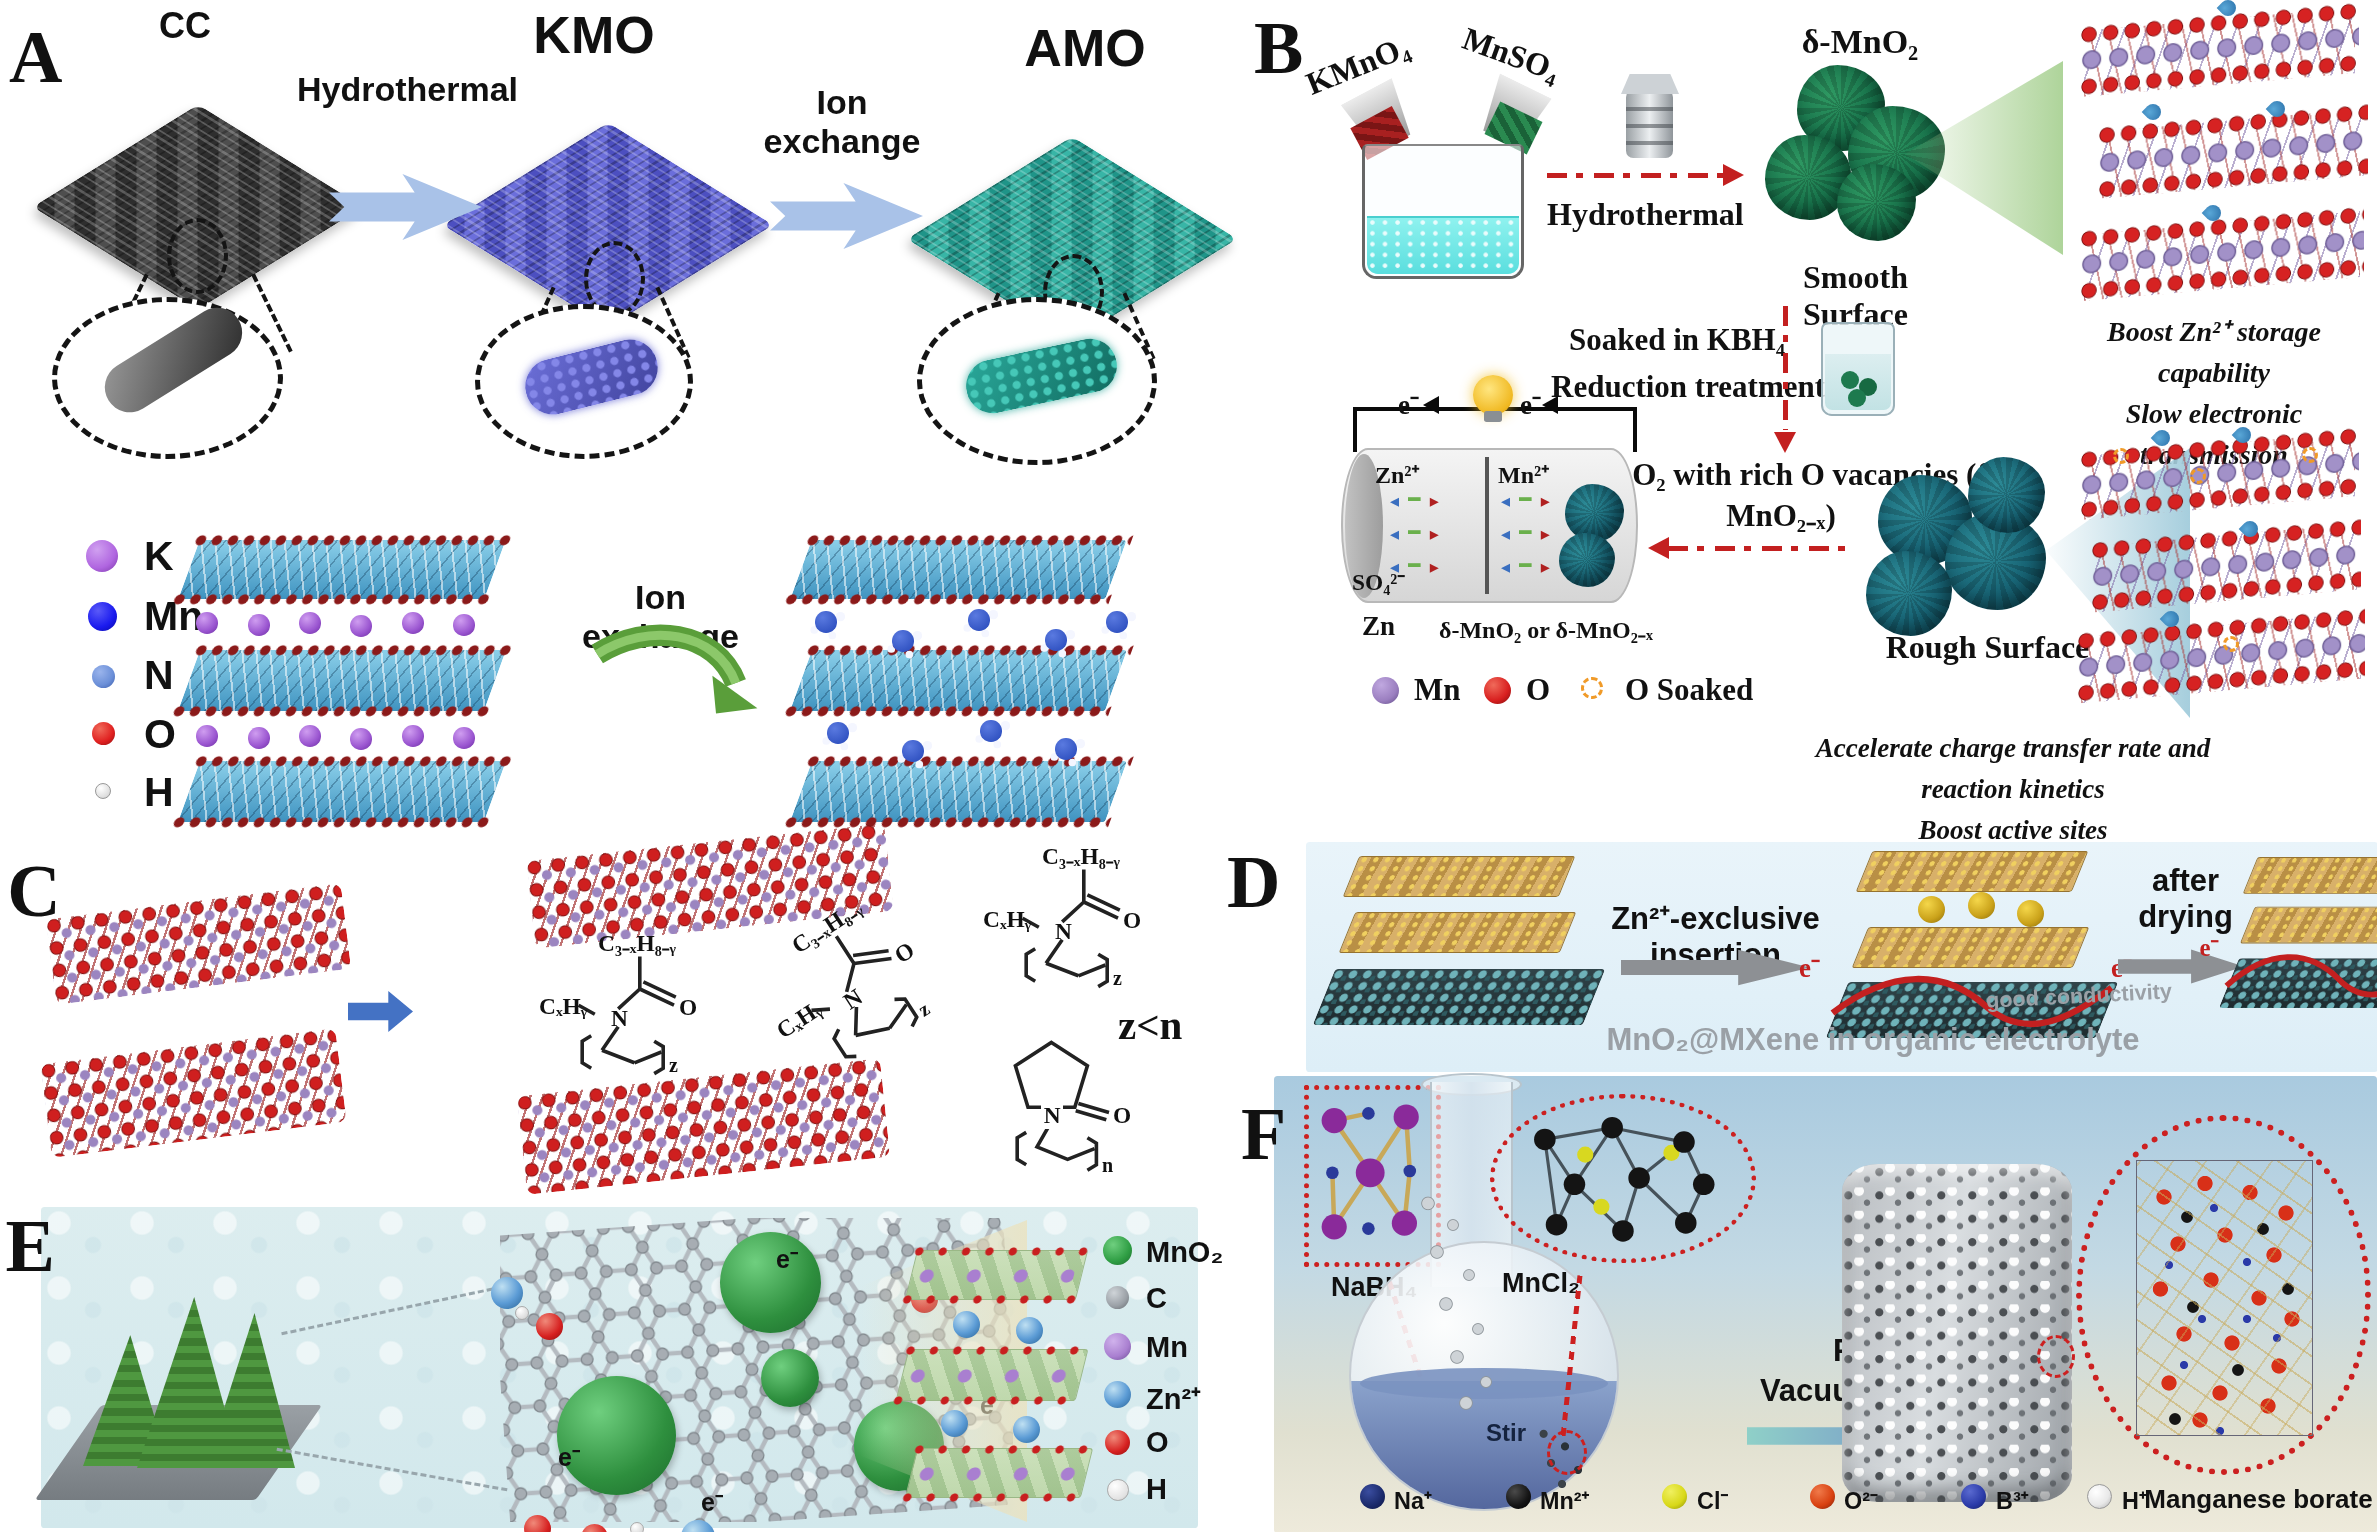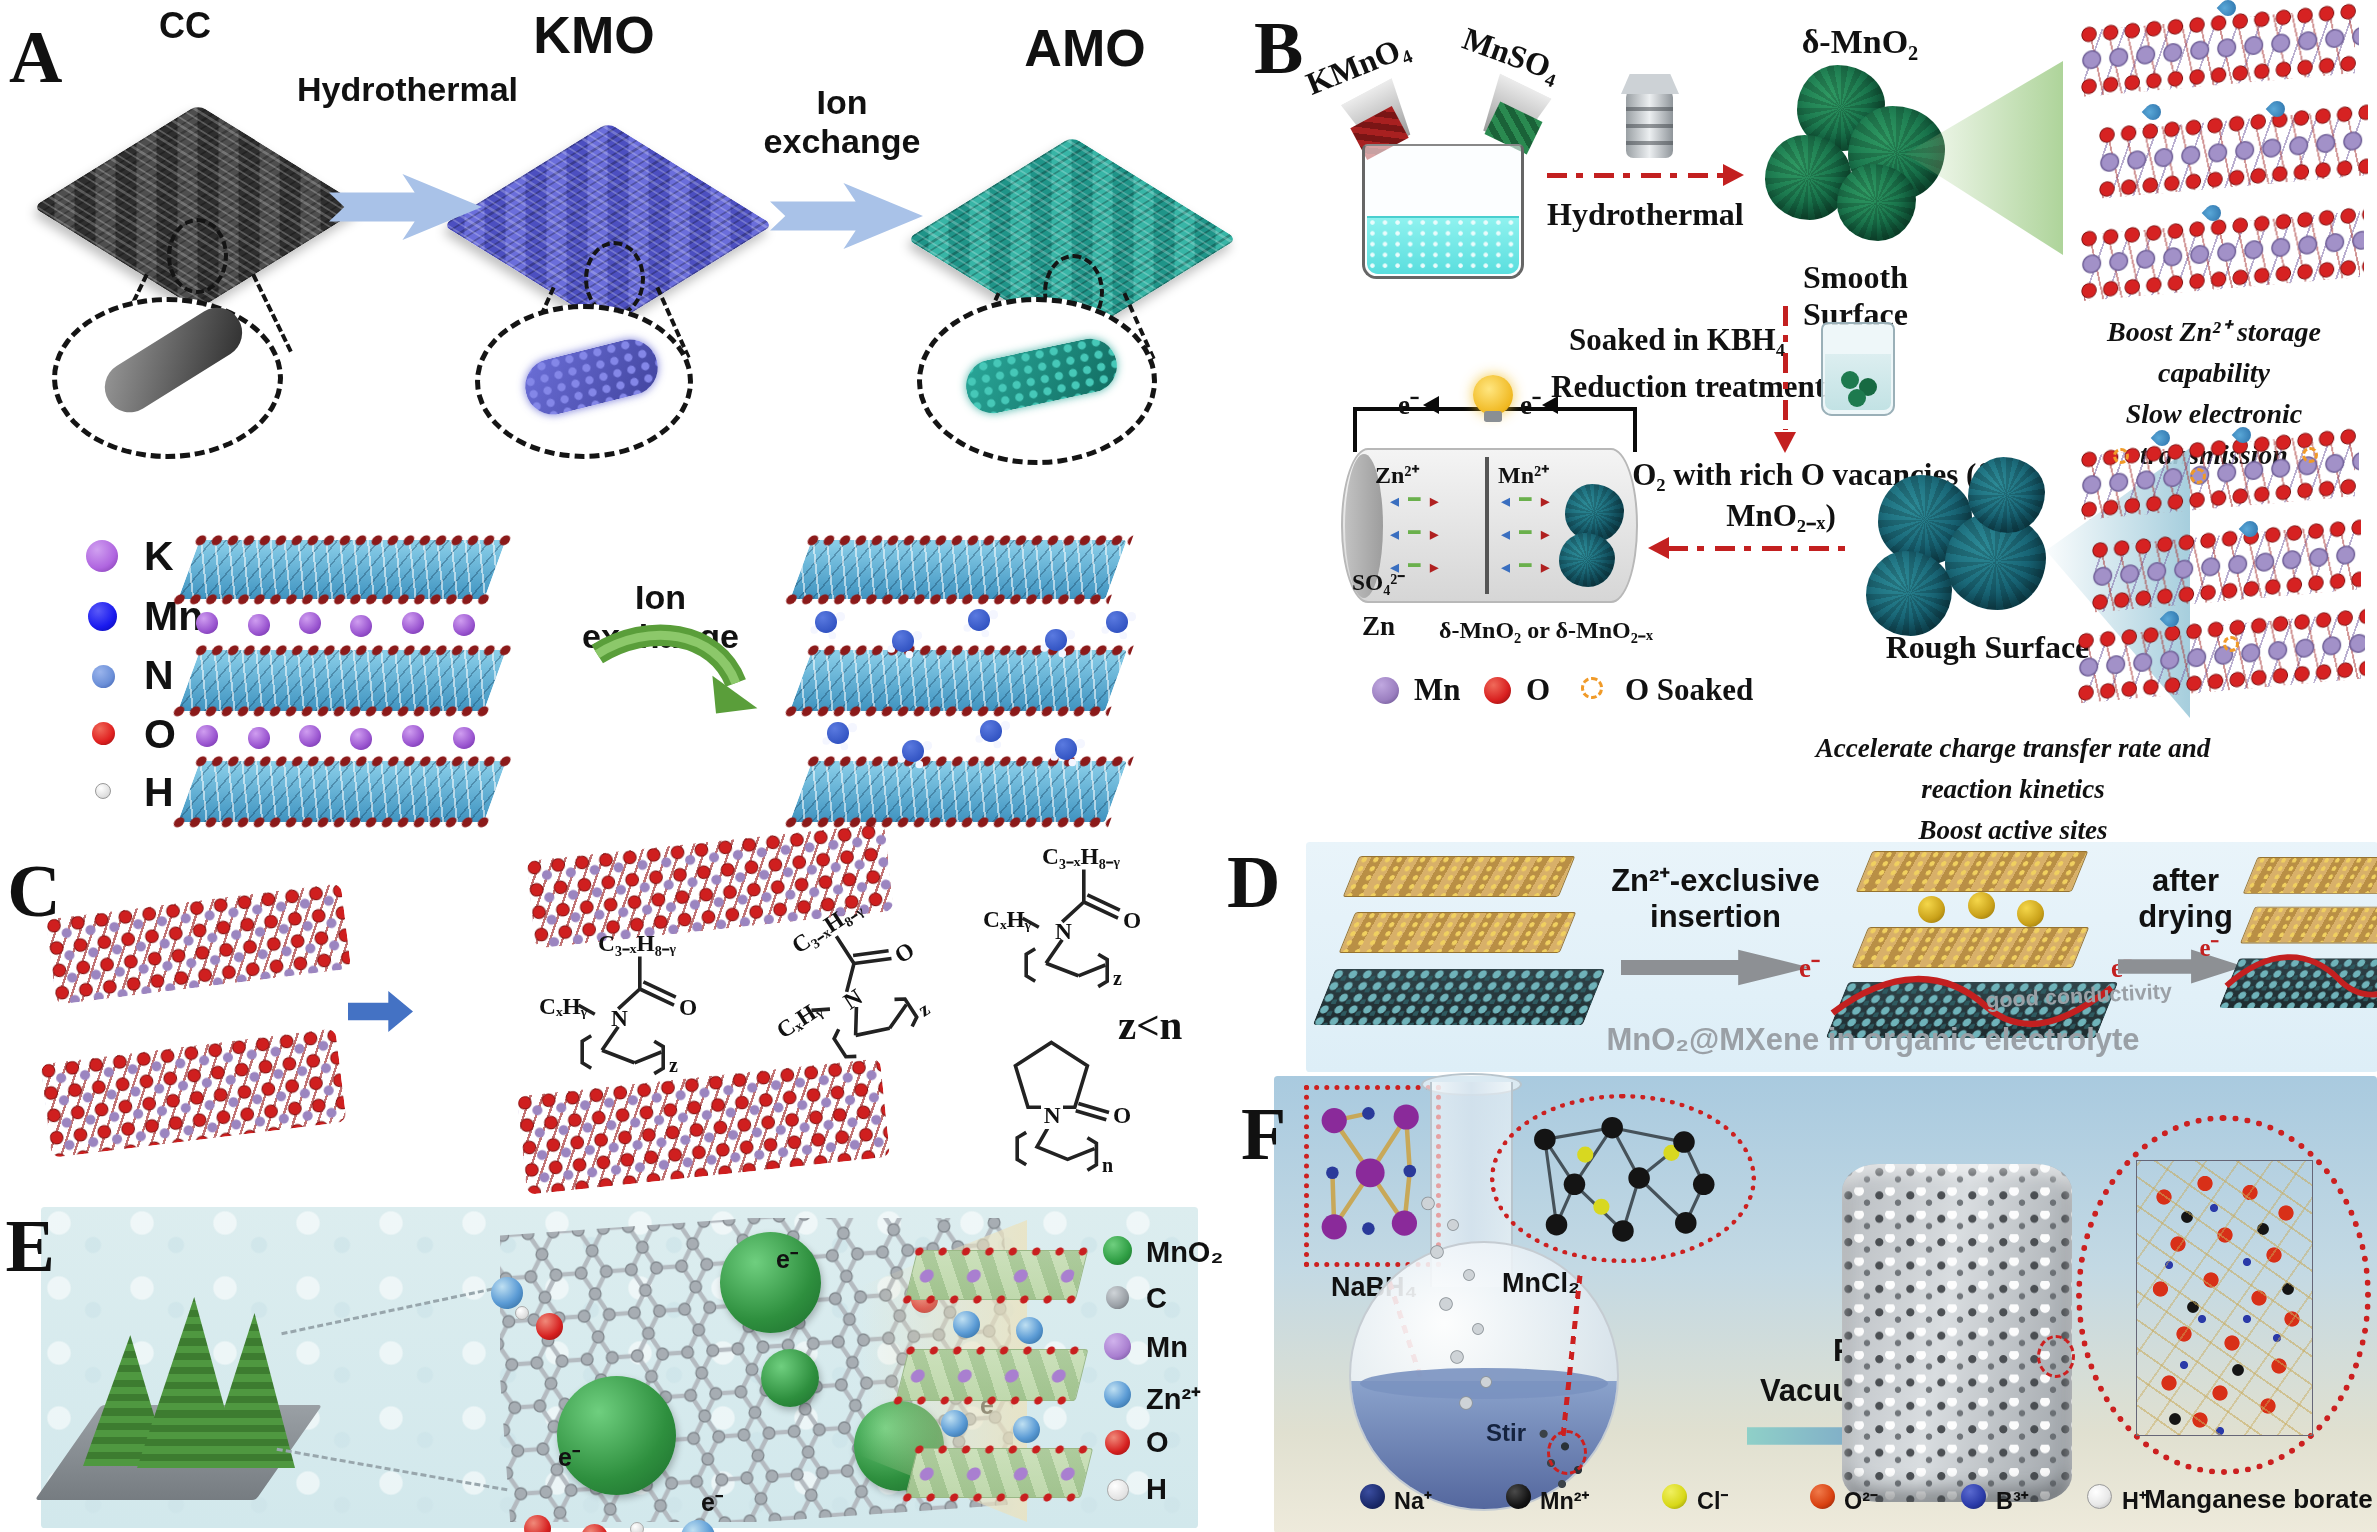--- a/index.html
+++ b/index.html
@@ -412,21 +412,21 @@
 
   <div class="abs" style="left:1306px;top:842px;width:1072px;height:230px;background:linear-gradient(#e9f4fa,#ddeef7);border-radius:3.6px"></div>
   <div class="abs pletter" style="left:1227px;top:845px">D</div>
 
   <div class="abs" style="left:1324px;top:856px;width:270px;height:194px">
     <div class="tanlayer" style="left:27px;top:0;width:216px;height:41px"></div>
     <div class="tanlayer" style="left:22.5px;top:56px;width:221px;height:41px"></div>
     <div class="mxene" style="left:0;top:113px;width:270px;height:56px"></div>
   </div>
 
-  <div class="abs snb ctr" style="left:1603px;top:863px;width:225px;font-size:31px;line-height:36px">
+  <div class="abs snb ctr" style="left:1603px;top:901px;width:225px;font-size:31px;line-height:36px">
     <div>Zn²⁺-exclusive</div>
     <div>insertion</div>
   </div>
   <div class="fatarrow fa-gray" style="left:1621px;top:944px;width:189px;height:47px;clip-path:polygon(0 34%,62% 34%,62% 12%,100% 50%,62% 88%,62% 66%,0 66%)"></div>
 
   <div class="abs" style="left:1837px;top:851px;width:270px;height:198px">
     <div class="tanlayer" style="left:27px;top:0;width:216px;height:41px"></div>
     <div class="znball" style="left:81px;top:45px;width:27px;height:27px"></div>
     <div class="znball" style="left:131px;top:41px;width:27px;height:27px"></div>
     <div class="znball" style="left:180px;top:49px;width:27px;height:27px"></div>

